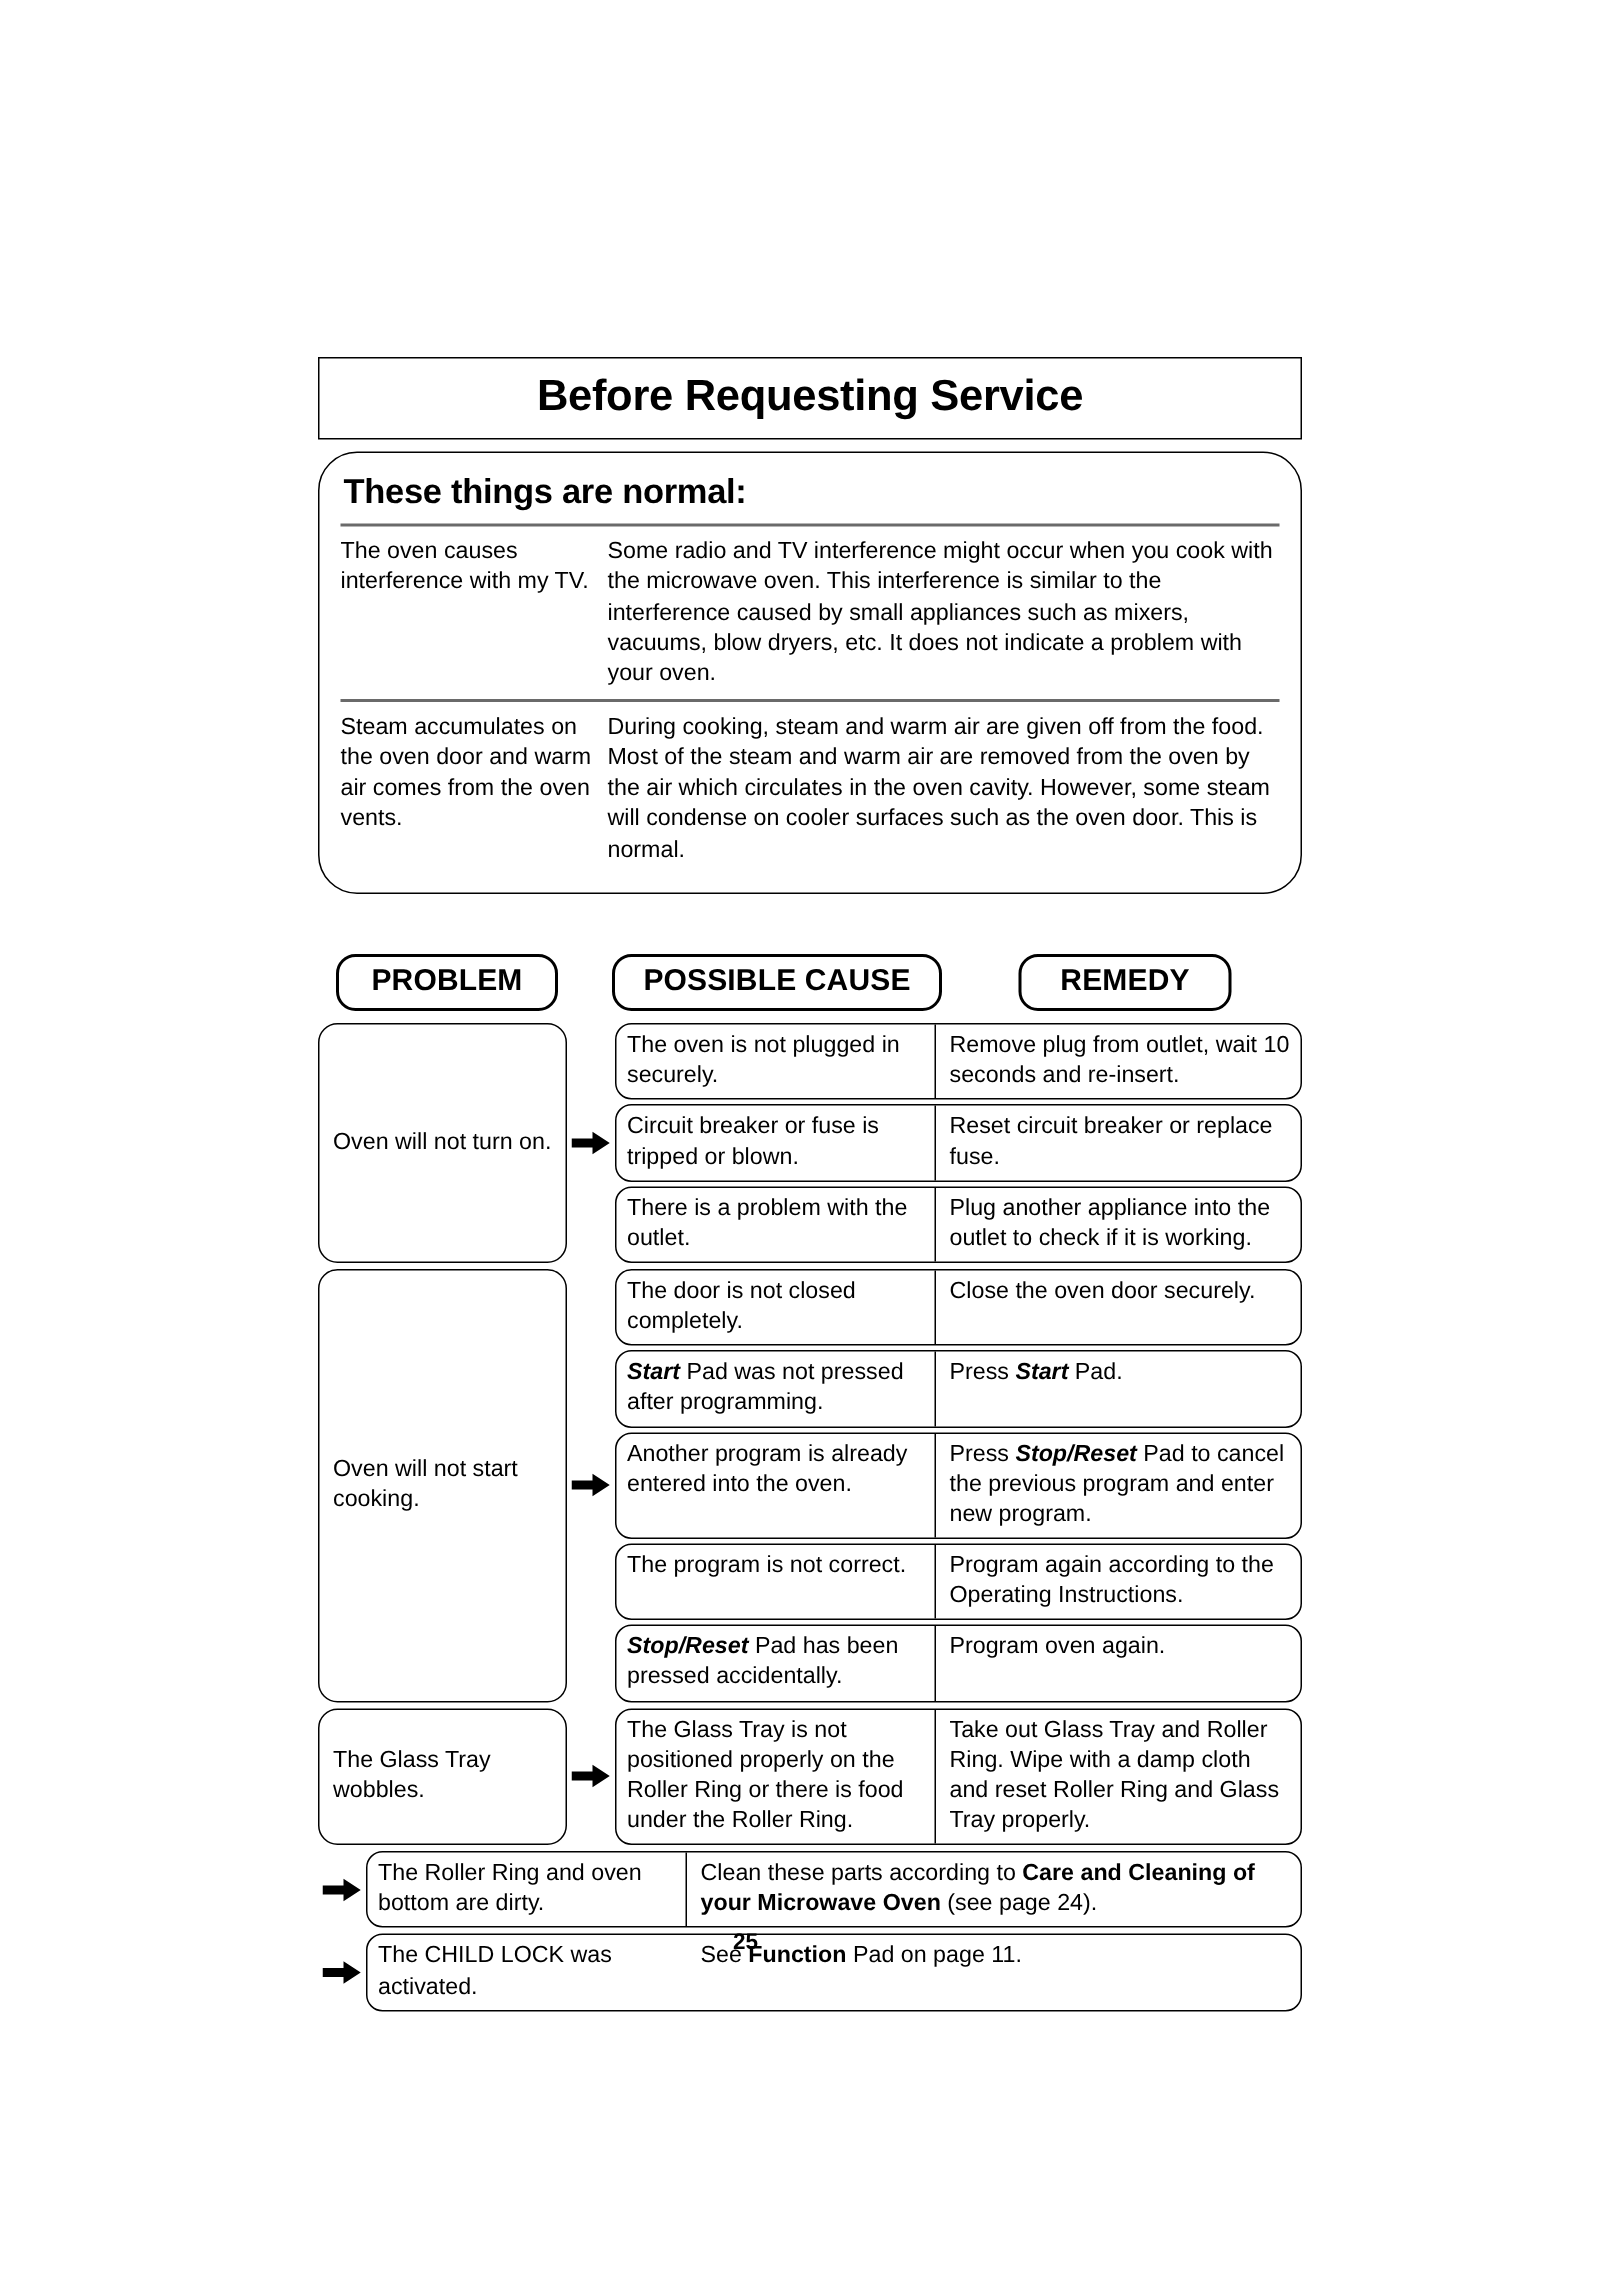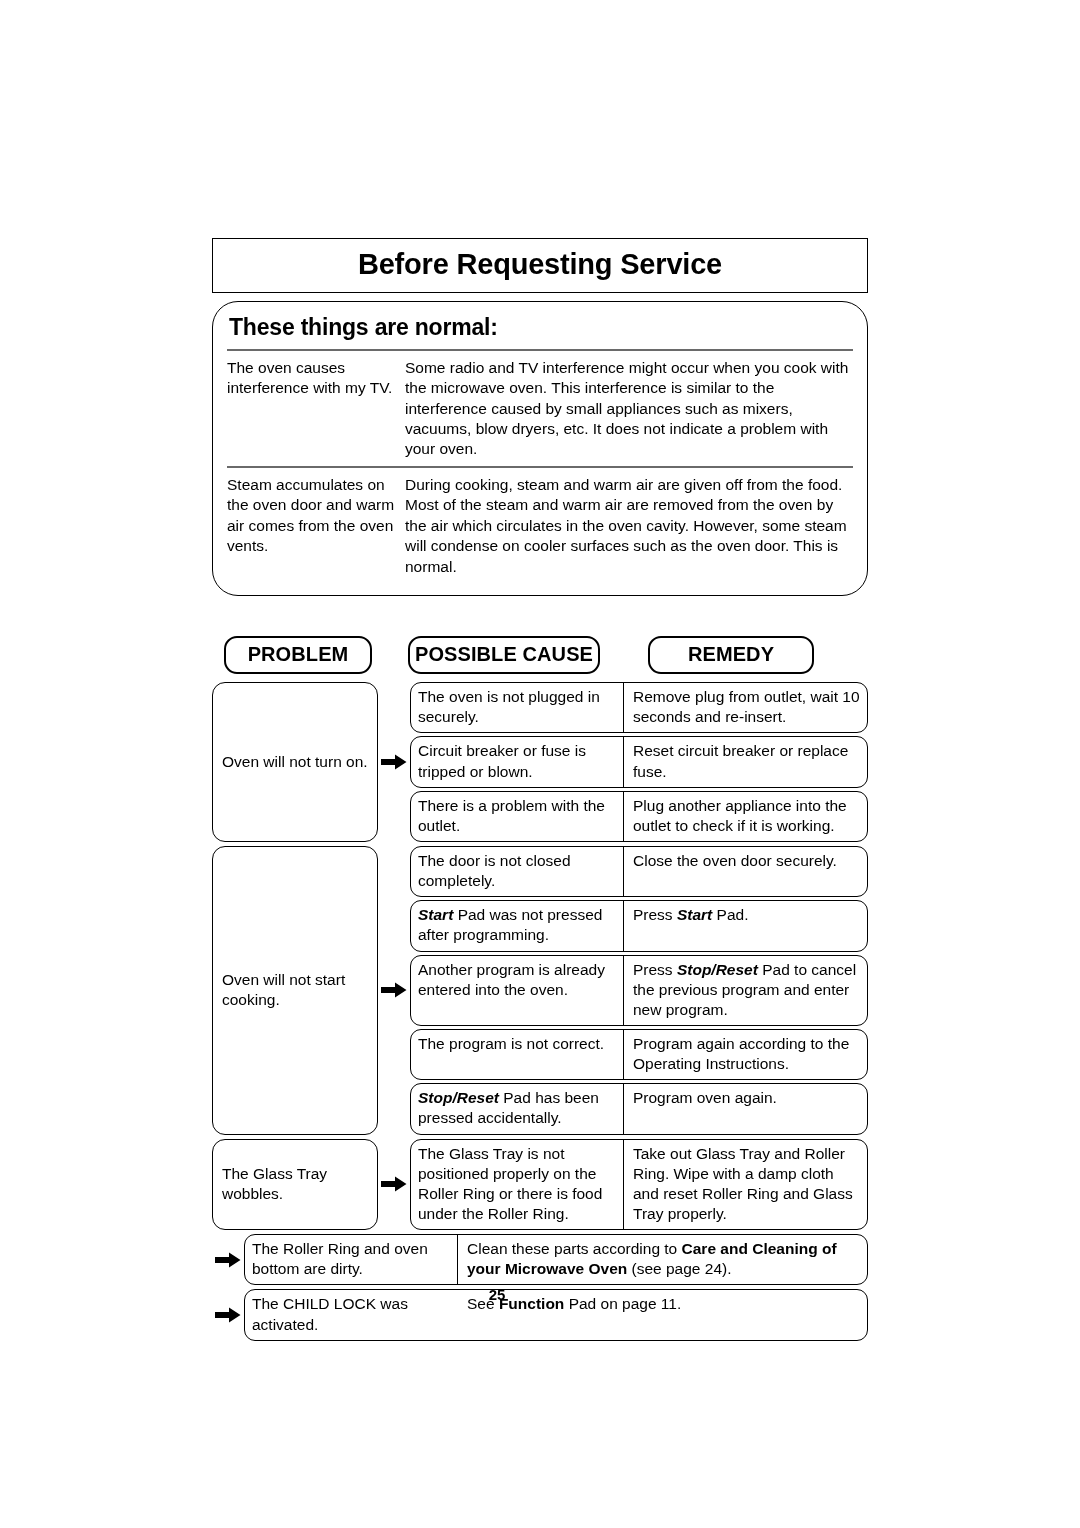--- a/index.html
+++ b/index.html
@@ -90,22 +90,22 @@
     border: 2px solid #000;
     border-radius: 13px;
     font-size: 20px;
     font-weight: bold;
     text-align: center;
     padding: 5px 0 6px 0;
     box-sizing: border-box;
     letter-spacing: 0.1px;
   }
   .badge-problem { left: 12px;  width: 148px; }
-  .badge-cause   { left: 196px; width: 192px; }
-  .badge-remedy  { left: 436px; width: 166px; }
+  .badge-cause   { left: 196px; width: 220px; }
+  .badge-remedy  { left: 467px; width: 142px; }
 
   
   .ts {
     position: relative;
   }
   .ts-group {
     display: flex;
     align-items: stretch;
     margin-bottom: 4px;
   }

